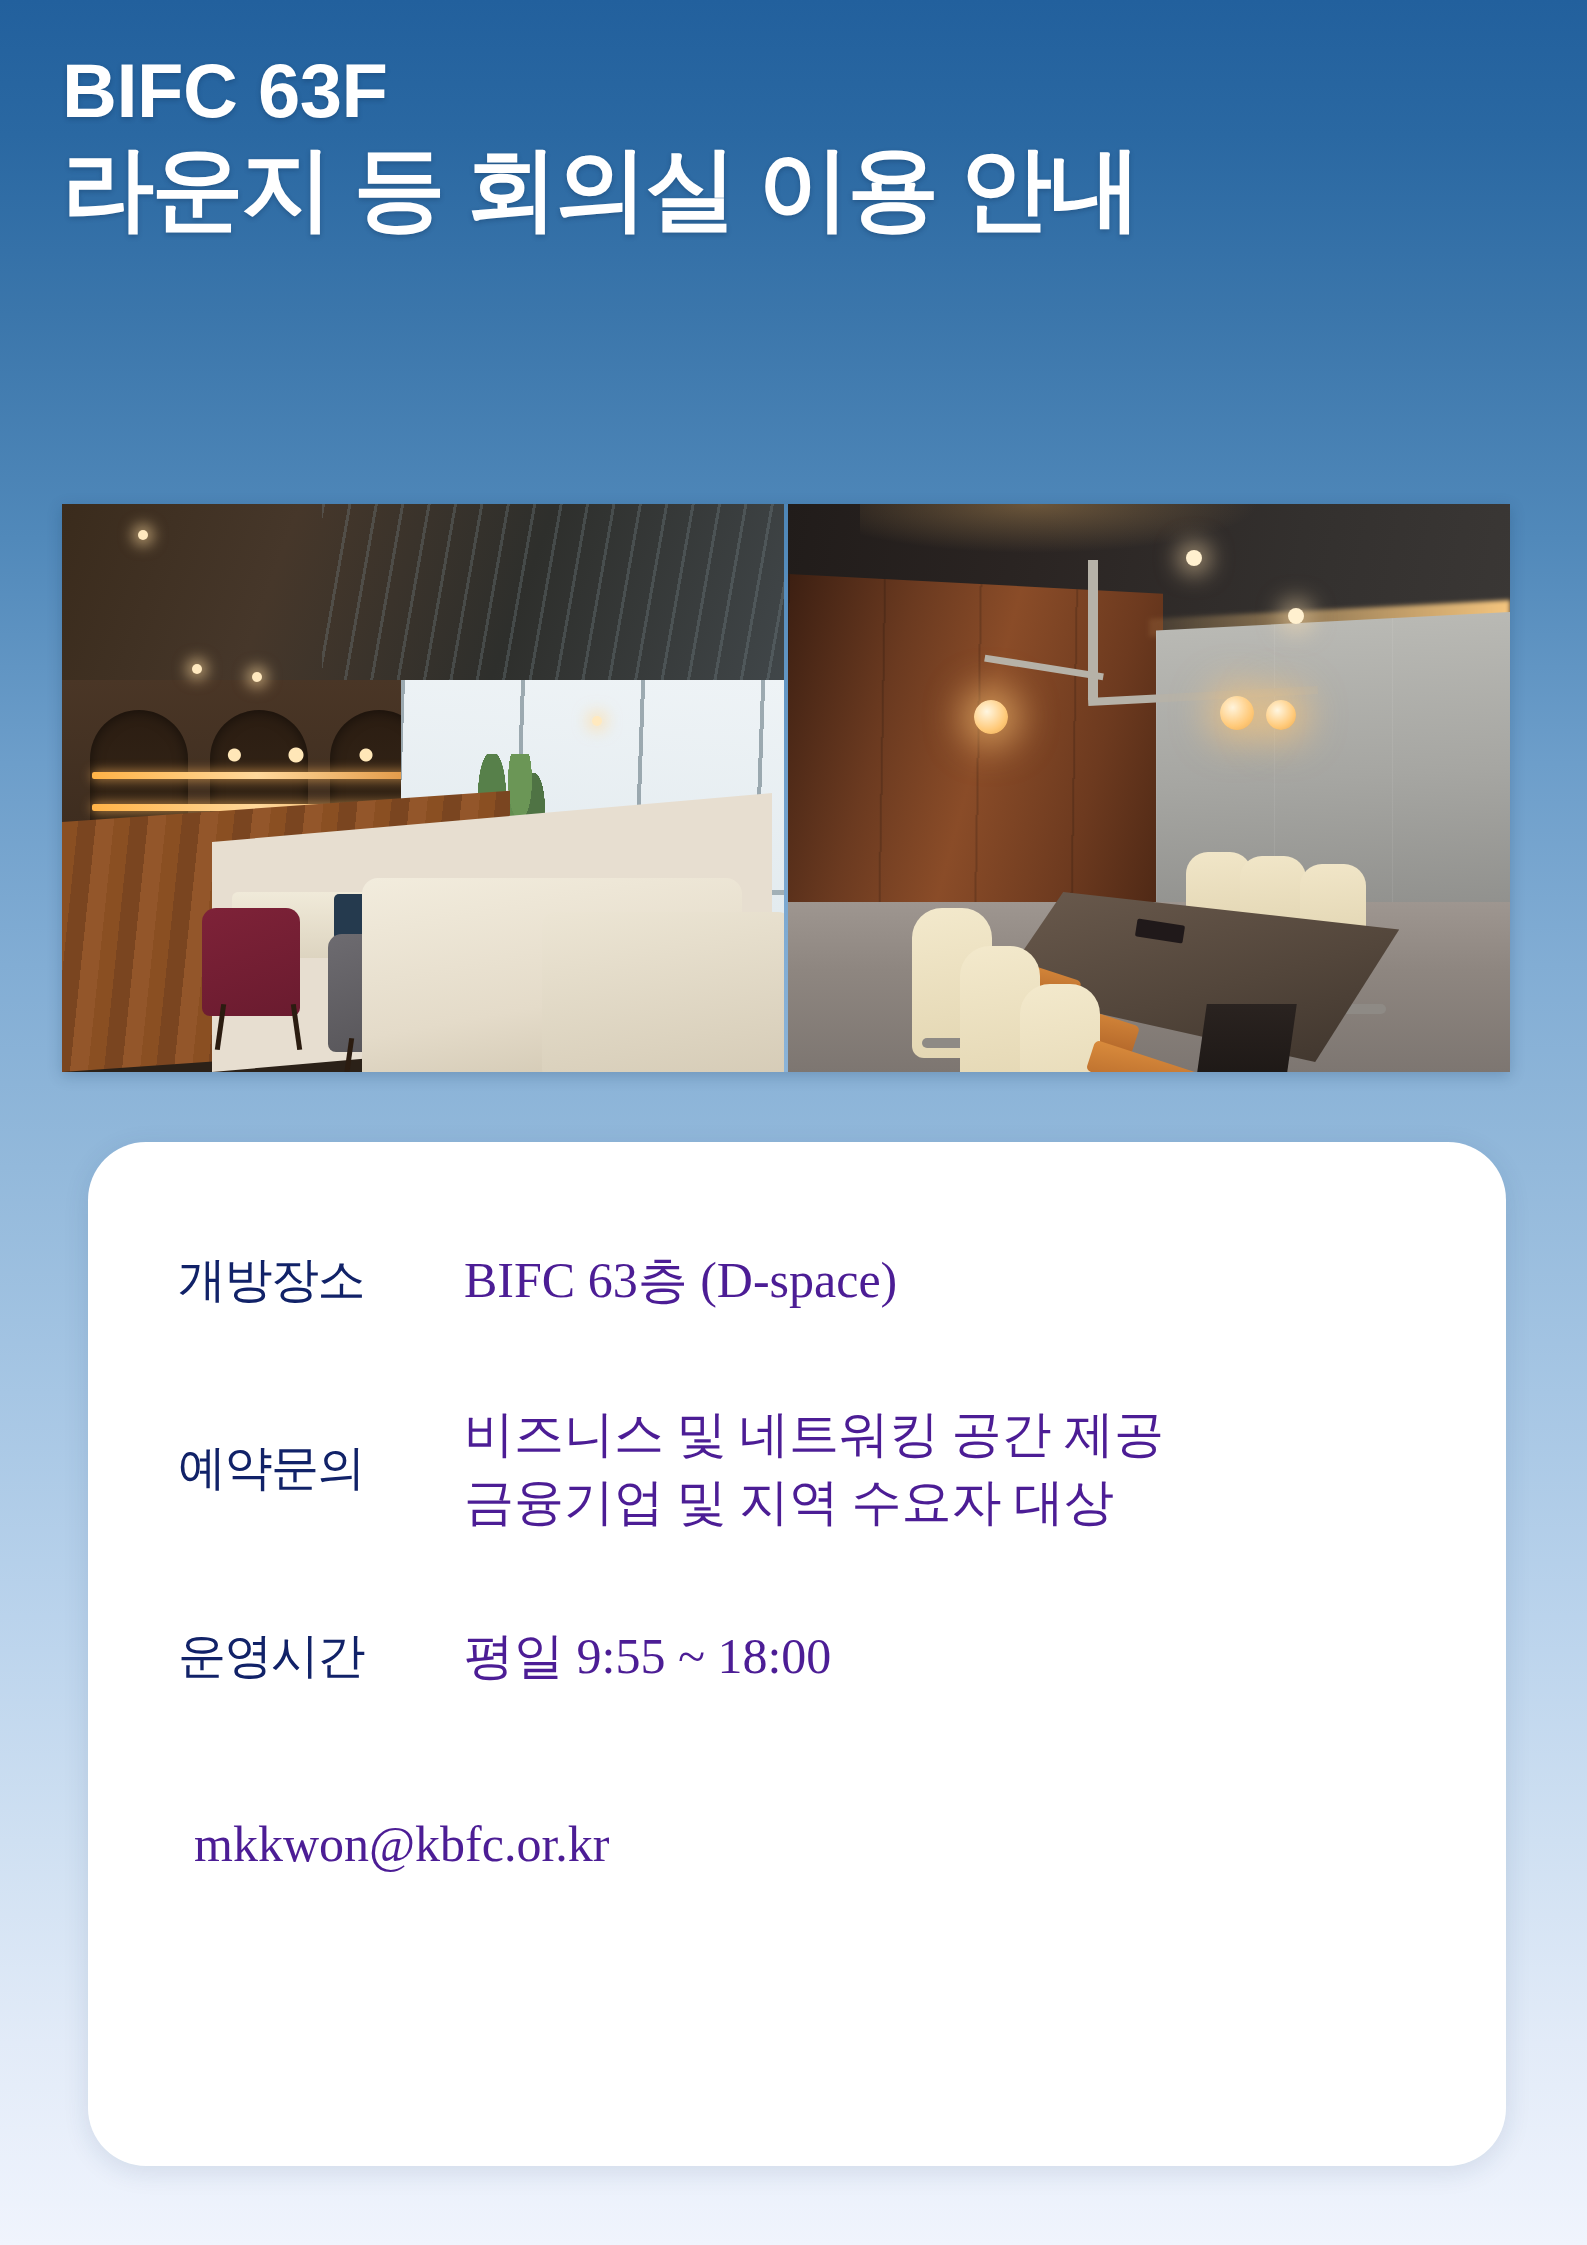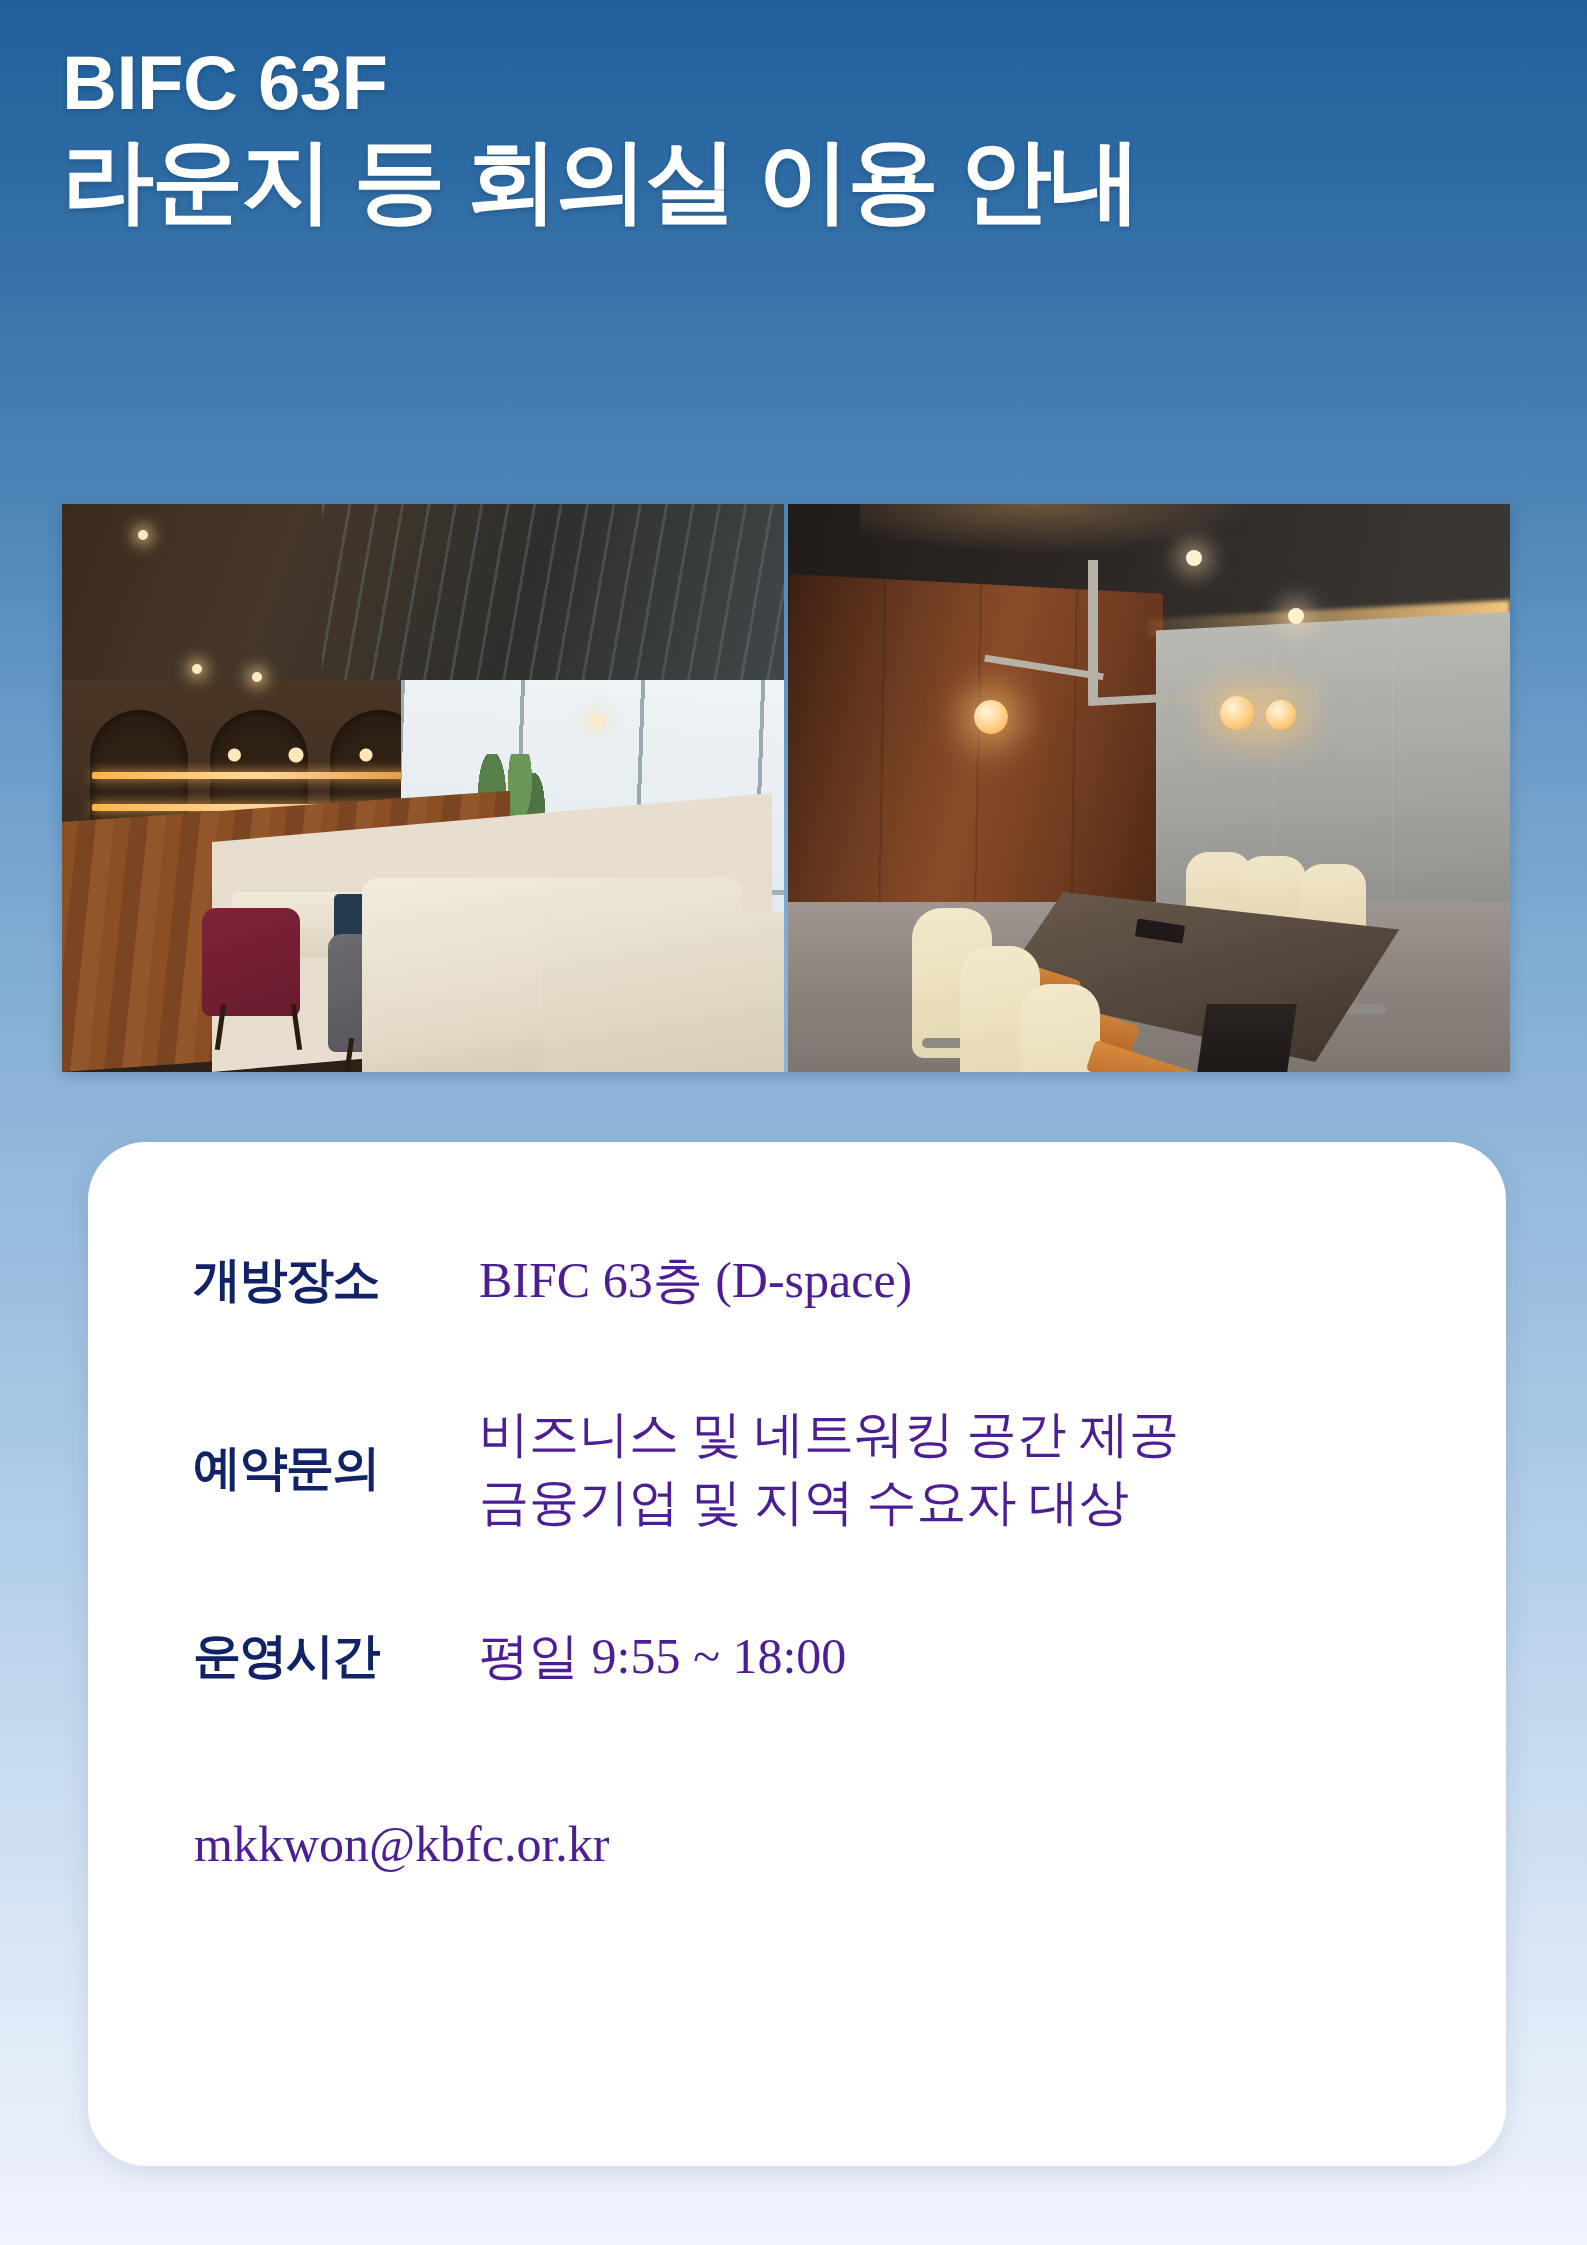--- a/index.html
+++ b/index.html
@@ -26,21 +26,21 @@
         #BAD3EC 72%,
         #CFE0F2 82%,
         #E2EBF8 91%,
         #F0F4FD 100%);
   }
 
   
   .poster-title {
     position: absolute;
     left: 62px;
-    top: 40px;
+    top: 48px;
     width: 1470px;
     color: #FFFFFF;
     font-weight: 800;
     line-height: 1.12;
     letter-spacing: -1px;
     text-shadow: 0 2px 5px rgba(10,40,75,0.30);
   }
   .title-line1 {
     display: block;
     font-size: 76px;
@@ -318,25 +318,24 @@
   }
   .row-place   { margin-top: 0px;  align-items: center; }
   .row-purpose { margin-top: 86px; align-items: center; }
   .row-hours   { margin-top: 86px; align-items: center; }
   .row-contact { margin-top: 120px; align-items: center; }
 
   .info-label {
     flex: 0 0 270px;
     color: #112268;
     font-size: 48px;
-    font-weight: 700;
+    font-weight: 400;
     letter-spacing: -1.5px;
     line-height: 1.2;
     white-space: nowrap;
-    margin-left: 15px;
   }
   .info-value {
     flex: 1 1 auto;
     color: #4c1d95;
     font-family: "Liberation Serif", "DejaVu Serif", serif;
     font-size: 50px;
     font-weight: 400;
     line-height: 1.36;
     letter-spacing: 0px;
     padding-left: 16px;

